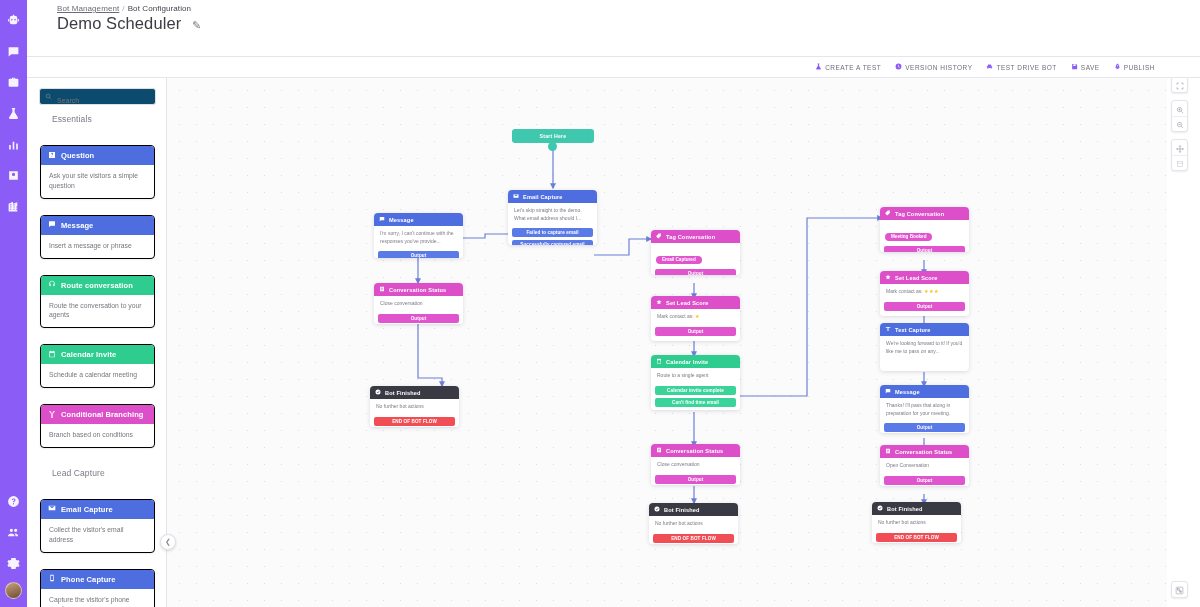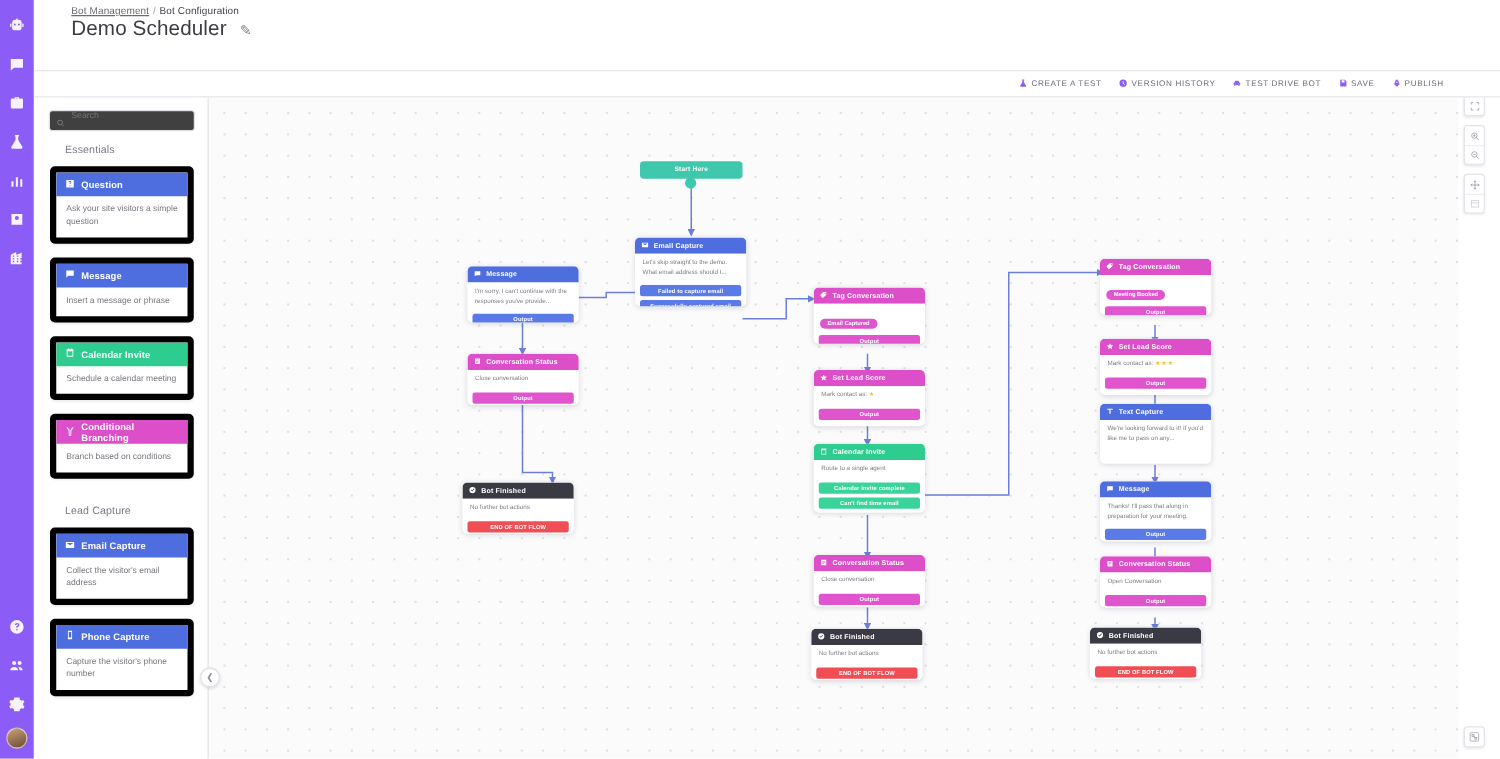--- a/index.html
+++ b/index.html
@@ -73,34 +73,34 @@
   }
   .act svg { width: 7px; height: 7px; fill: #8b5cf6; }
 
   
   .panel {
     position: absolute; left: 27px; top: 78px; width: 140px; height: 529px;
     background: #fff; border-right: 1px solid #e3e3e8; overflow: hidden; z-index: 20;
   }
   .search-wrap { padding: 10px 10px 0 12px; }
   .search-box {
-    display: flex; align-items: flex-start; gap: 5px;
+    display: flex; align-items: flex-end; gap: 5px;
     border: 1px solid #dedee4; border-radius: 3px; height: 17px; padding: 0 5px;
-    background: #404040;
+    background: #0c4a6e;
   }
   .search-box svg { width: 7px; height: 7px; fill: none; stroke: #8b8b98; stroke-width: 2; }
   .search-box input {
     border: none; outline: none; font-size: 7px; color: #9a9aa6;
     font-family: "Liberation Sans", sans-serif; width: 100%; background: transparent;
   }
   .group-label {
     font-size: 8.5px; color: #7a7a86; padding: 9px 0 5px 25px; letter-spacing: .1px;
   }
   .card {
-    margin: 4px 11px 11px 13px; border: 5px solid #000000; border-radius: 4px;
+    margin: 16px 11px 11px 13px; border: 1px solid #000000; border-radius: 4px;
     background: #fff; box-shadow: 0 1px 2px rgba(0,0,0,.07); overflow: hidden;
   }
   .card-head {
     display: flex; align-items: center; gap: 5px;
     height: 19px; padding: 0 7px; color: #fff;
     font-size: 7.5px; font-weight: 700; letter-spacing: .1px;
   }
   .card-head svg { width: 8px; height: 8px; fill: #fff; }
   .card-body {
     font-size: 6.8px; color: #77777f; padding: 6px 7px 7px 8px; line-height: 1.45;
@@ -326,20 +326,29 @@
     <div class="card">
       <div class="card-head c-blue">
         <span><svg viewBox="0 0 24 24">
               <path d="M3 4h18v13H8l-5 4V4z"></path>
             </svg></span>
         <span>Message</span>
       </div>
       <div class="card-body">Insert a message or phrase</div>
     </div>
 
+    <div class="card">
+      <div class="card-head c-green">
+        <span><svg viewBox="0 0 24 24">
+              <path d="M12 2a8 8 0 00-8 8v6a3 3 0 003 3h1v-8H6v-1a6 6 0 1112 0v1h-2v8h1a3 3 0 003-3v-6a8 8 0 00-8-8z"></path>
+            </svg></span>
+        <span>Route conversation</span>
+      </div>
+      <div class="card-body">Route the conversation to your agents</div>
+    </div>
 
     <div class="card">
       <div class="card-head c-green">
         <span><svg viewBox="0 0 24 24">
               <path d="M7 2h2v2h6V2h2v2h3v18H4V4h3V2zm-1 7v11h12V9H6z"></path>
             </svg></span>
         <span>Calendar Invite</span>
       </div>
       <div class="card-body">Schedule a calendar meeting</div>
     </div>

